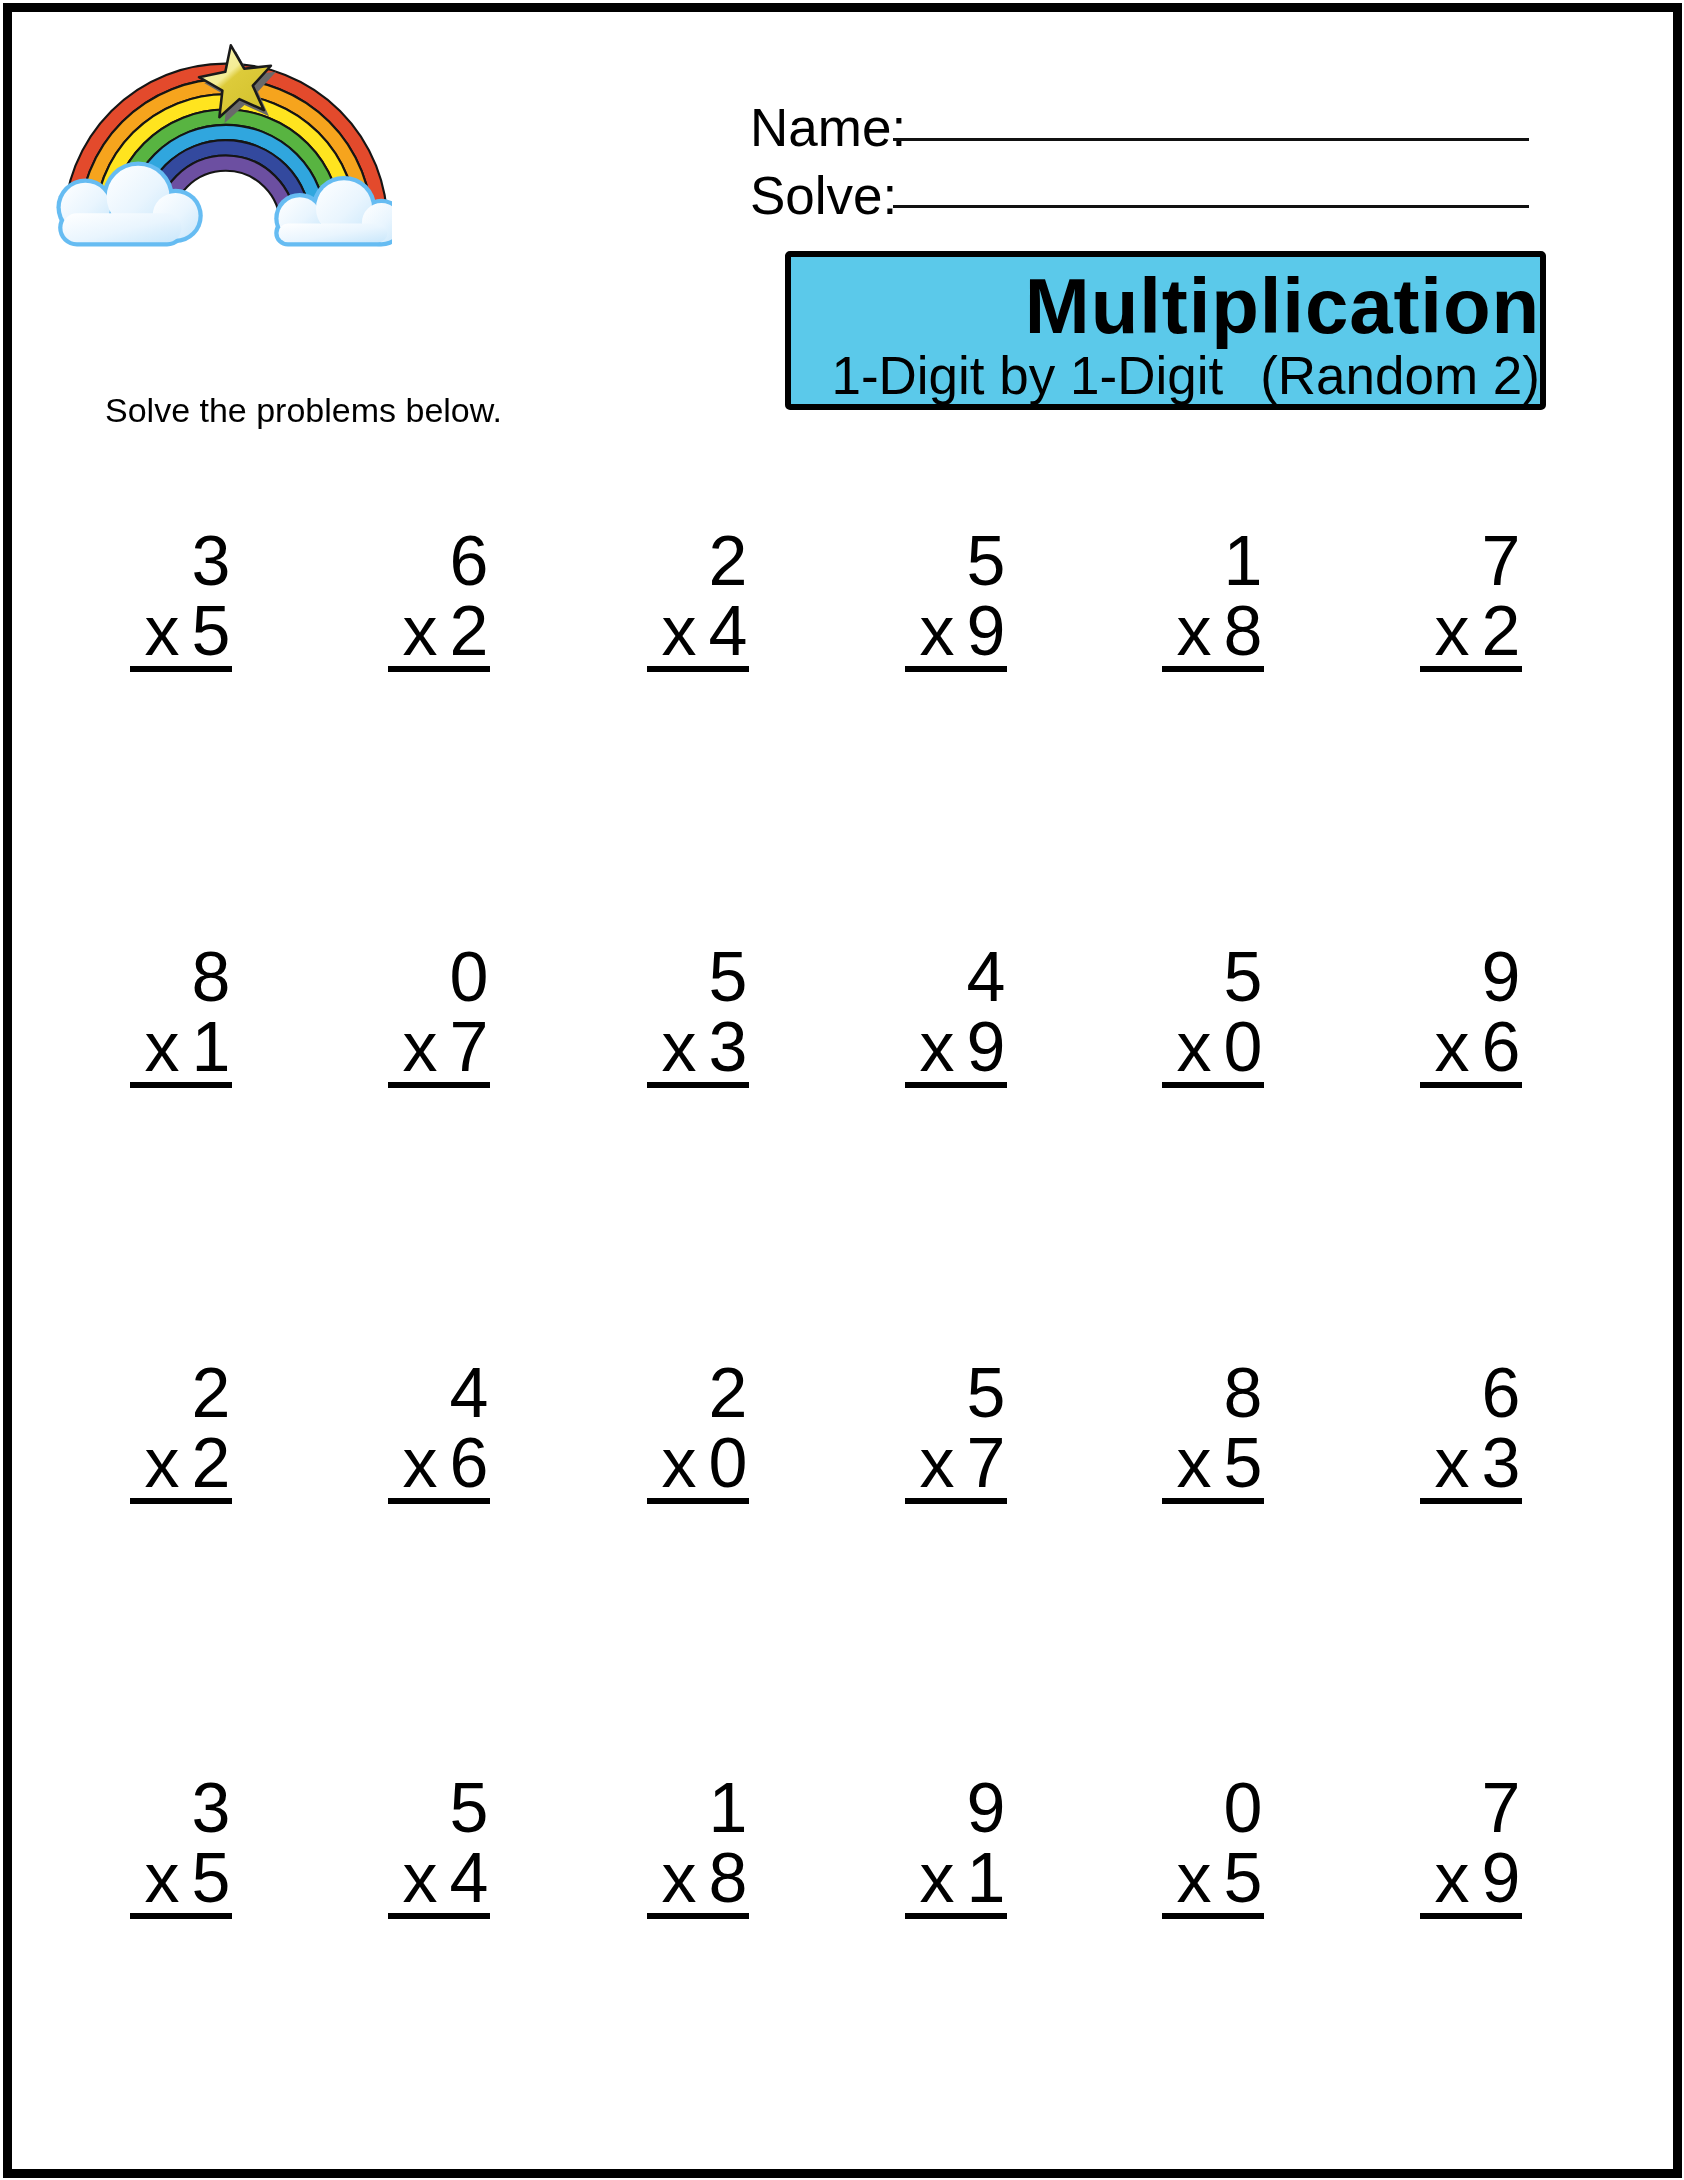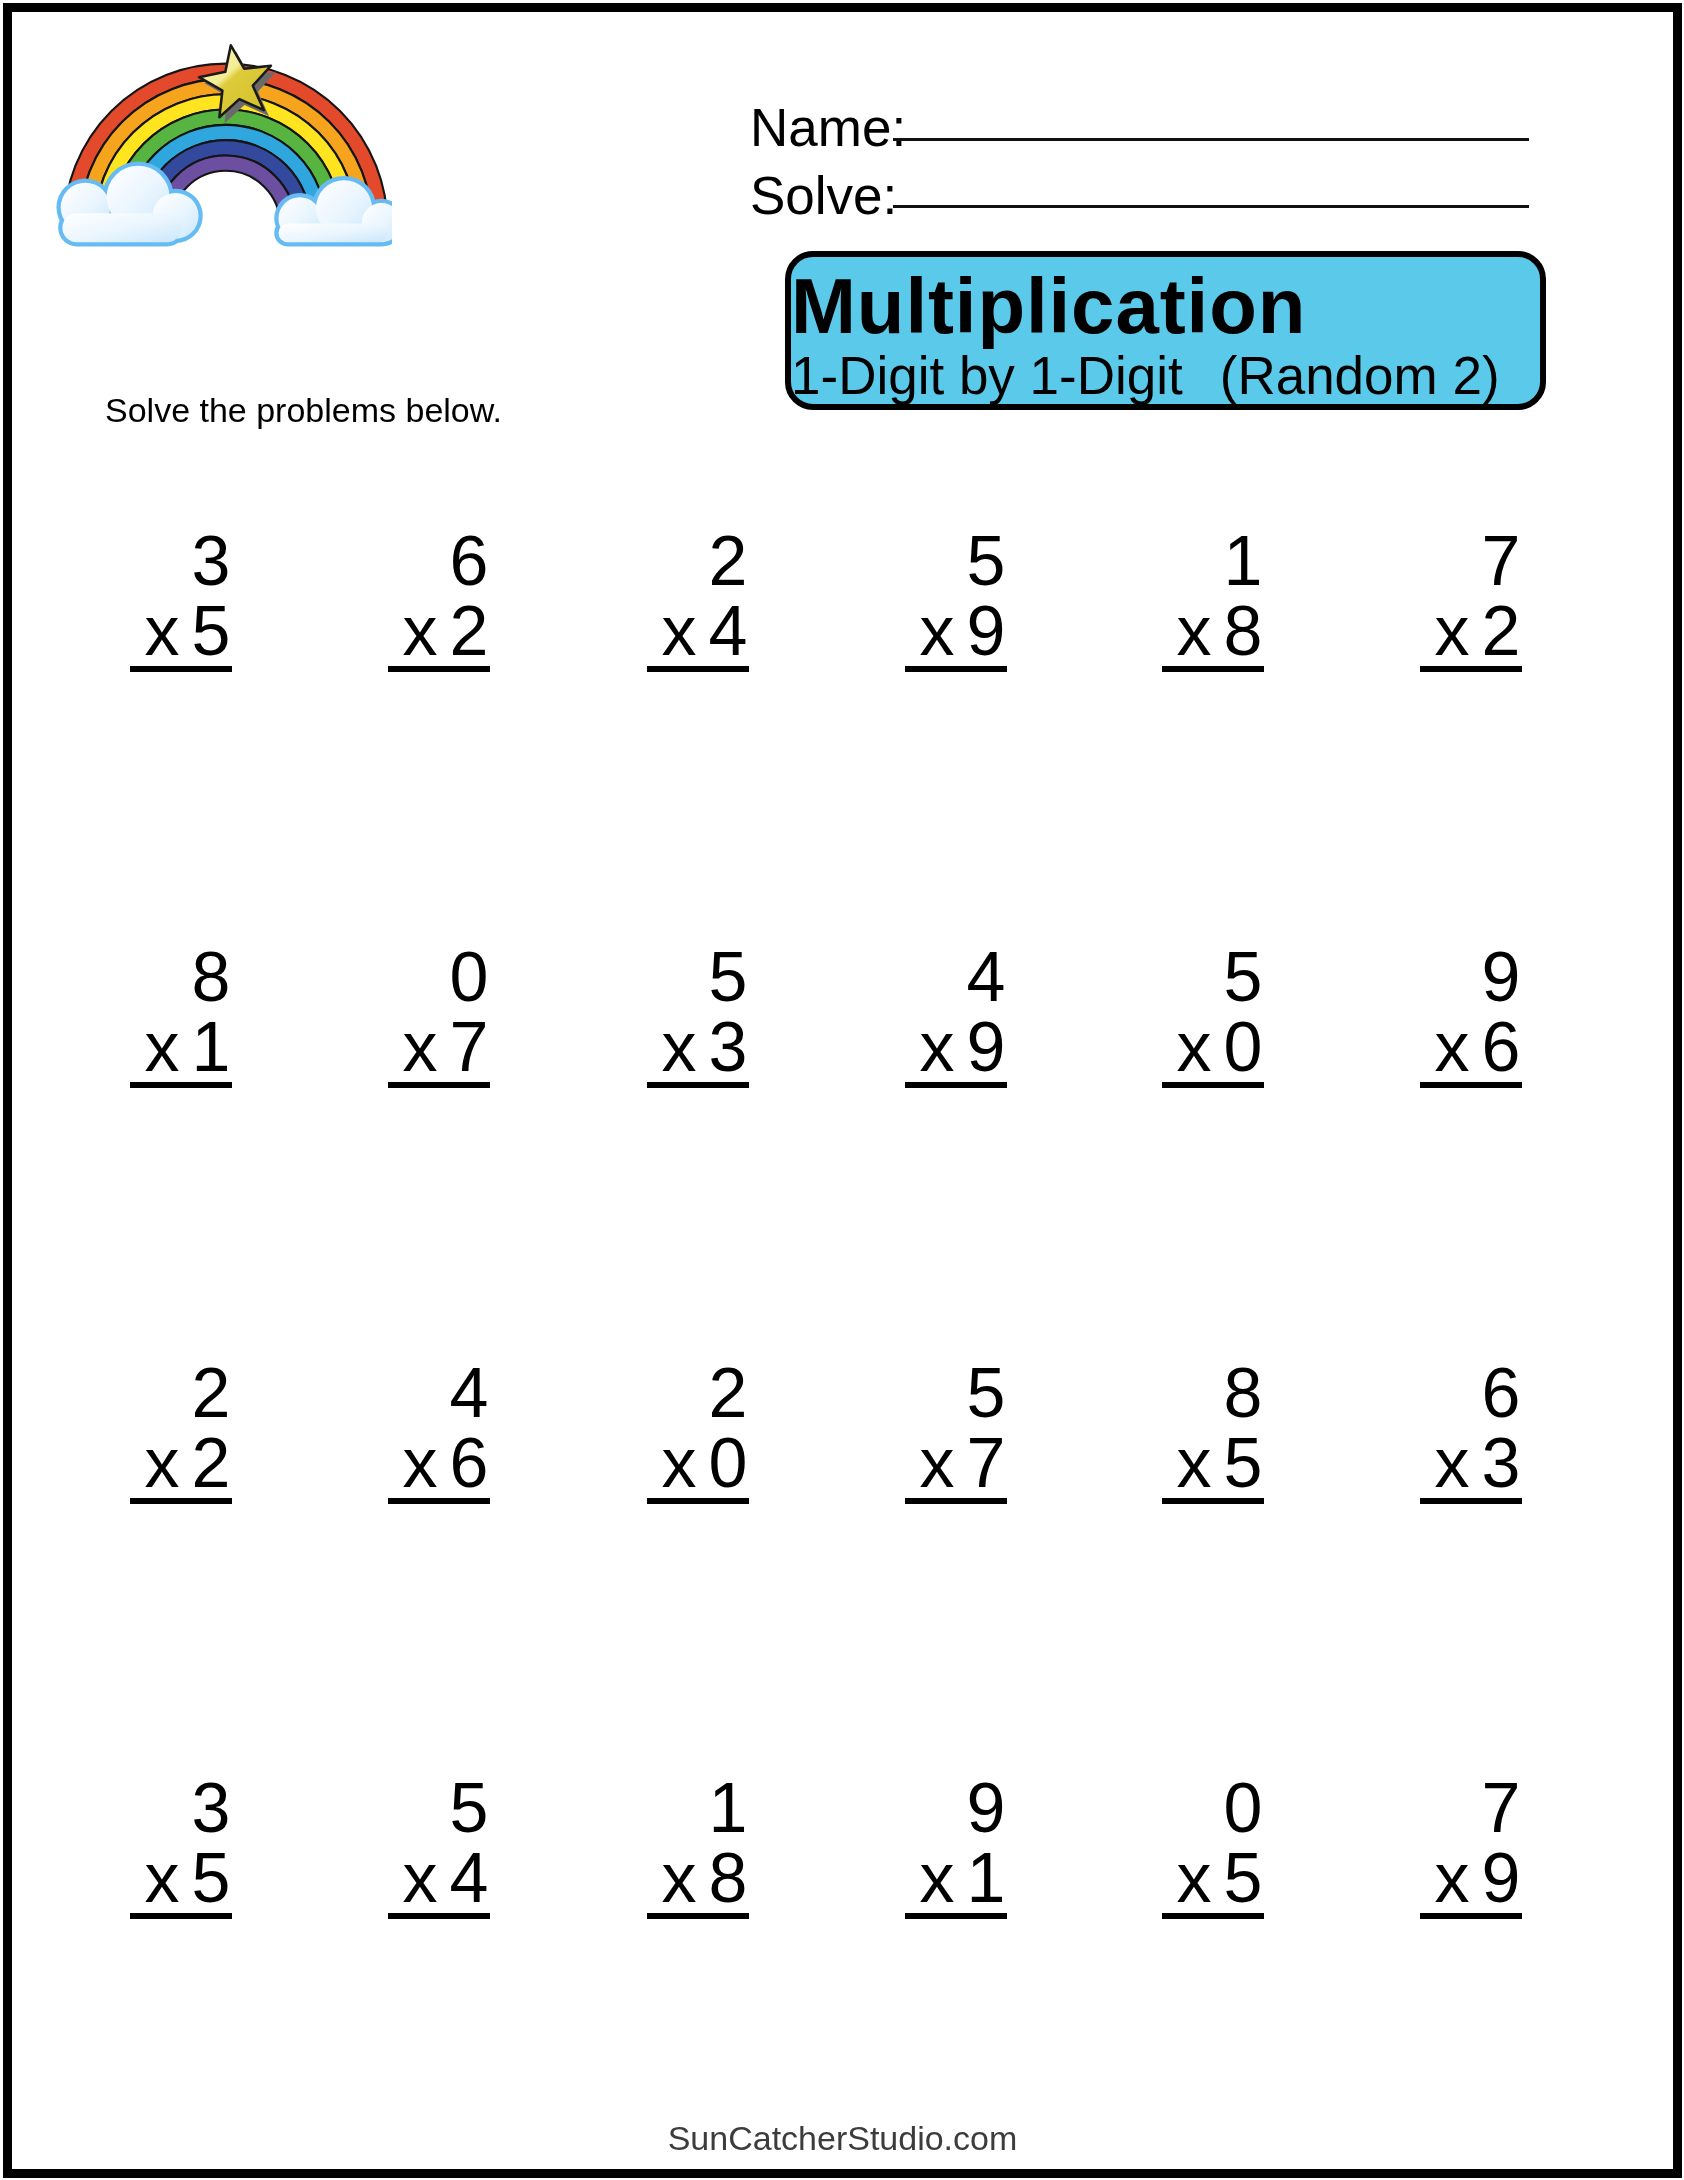--- a/index.html
+++ b/index.html
@@ -35,22 +35,22 @@
     border-top:3.4px solid #111;
   }
   .name-line{top:138px;}
   .date-line{top:205px;}
 
   .title-box{
     position:absolute;left:785px;top:251px;width:761px;height:159px;
     box-sizing:border-box;
     background:#5BC9EA;
     border:6px solid #000;
-    border-radius:28px;
-    display:flex;flex-direction:column;align-items:flex-start;
+    border-radius:5px;
+    display:flex;flex-direction:column;align-items:flex-end;
     padding-top:7.7px;
   }
   .title-main{font-size:78px;line-height:82px;font-weight:bold;letter-spacing:0.9px;}
   .title-sub{display:flex;gap:37px;font-size:53px;line-height:55px;margin-top:1.7px;}
 
   
   .problem{position:absolute;width:102px;}
   .r0{top:526px;} .r1{top:942px;} .r2{top:1358px;} .r3{top:1773px;}
   .c0{left:130px;} .c1{left:388px;} .c2{left:647px;}
   .c3{left:905px;} .c4{left:1162px;} .c5{left:1420px;}
@@ -319,15 +319,14 @@
       </div>
     </div>
   <div class="problem r3 c5">
       <div class="top">7</div>
       <div class="bottom">
         <span>x</span>
         <span>9</span>
       </div>
     </div>
 
-  <div class="footer">SunCatcherStudio.com</div>
 </div>
 
 
 </body></html>

